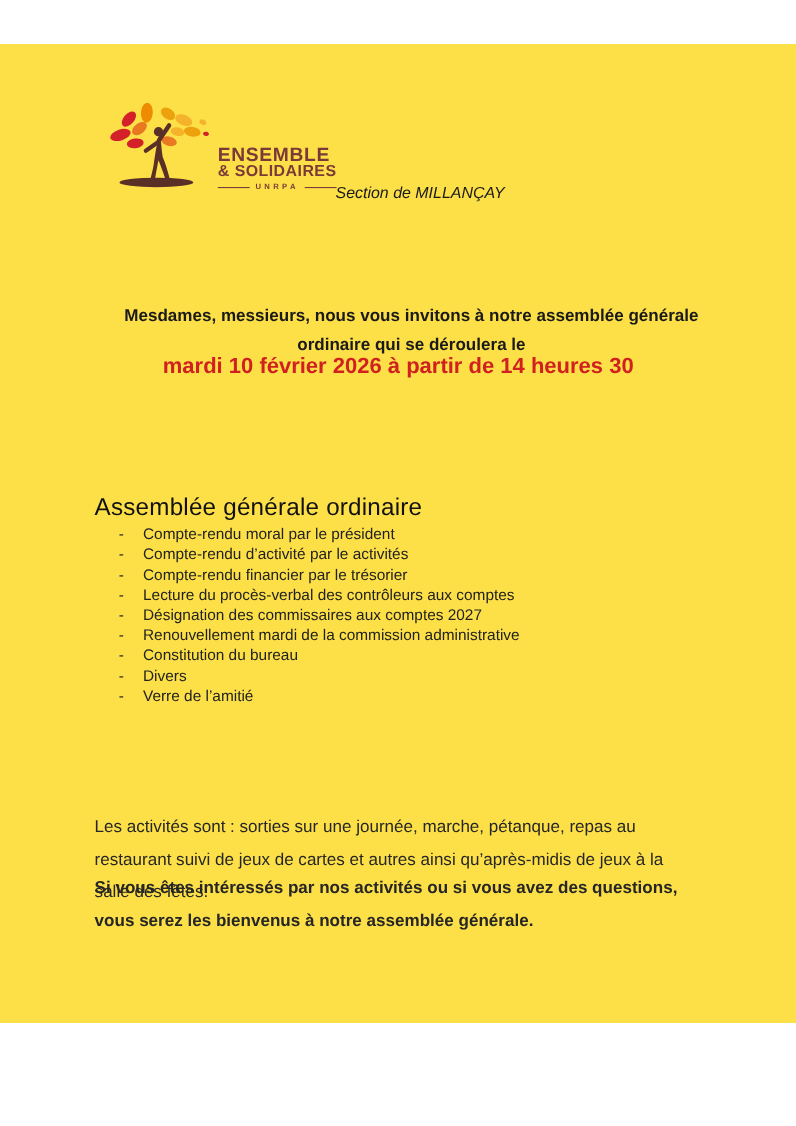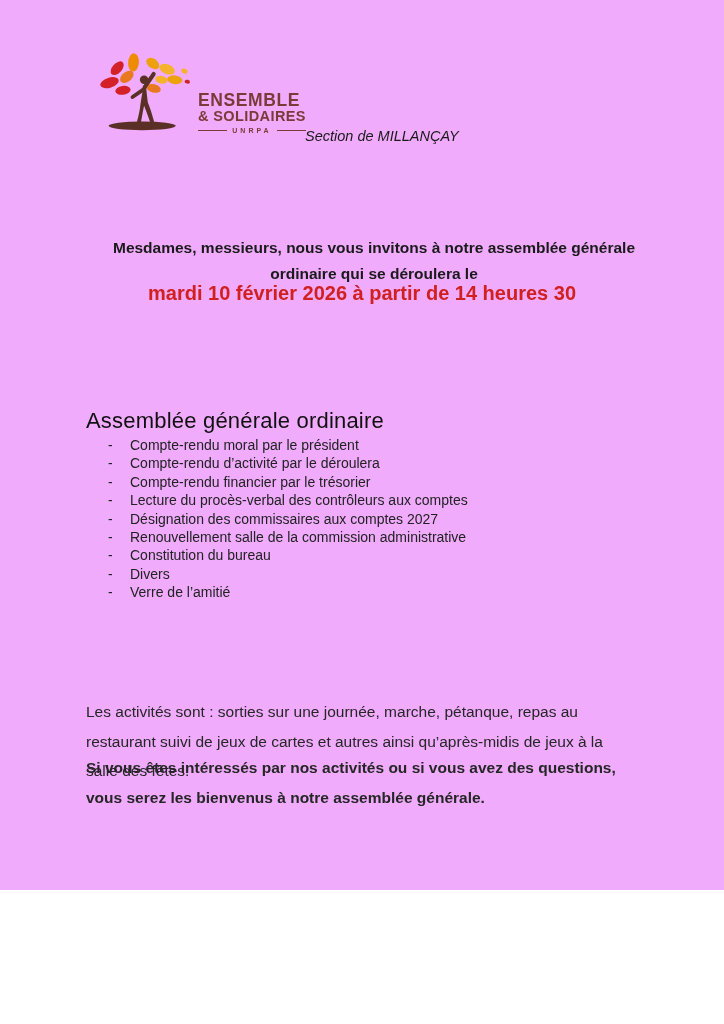--- a/index.html
+++ b/index.html
@@ -5,22 +5,23 @@
   html, body { margin: 0; padding: 0; }
   body {
     width: 724px; height: 1024px;
     background: #ffffff;
     font-family: "Liberation Sans", sans-serif;
     color: #222222;
   }
   .page {
     position: relative;
     width: 724px; height: 890px;
-    background: #f0abfc;
+    background: #fde047;
     overflow: hidden;
+    margin-top: 40px;
   }
 
   
   .logo {
     position: absolute; left: 98px; top: 50px;
     display: flex; align-items: flex-end; gap: 4px;
   }
   .logo-tree { width: 96px; height: 96px; }
   .logo-textblock {
     display: flex; flex-direction: column; align-items: flex-start;
@@ -129,37 +130,37 @@
   <div class="red-line date-line" style="color:#d0201f">mardi 10 février 2026 à partir de 14 heures 30</div>
 
   <h1 class="agenda-title">Assemblée générale ordinaire</h1>
   <ul class="agenda-list">
     <li>
       <span class="dash">-</span>
       <span>Compte-rendu moral par le président</span>
     </li>
     <li>
       <span class="dash">-</span>
-      <span>Compte-rendu d’activité par le déroulera</span>
+      <span>Compte-rendu d’activité par le activités</span>
     </li>
     <li>
       <span class="dash">-</span>
       <span>Compte-rendu financier par le trésorier</span>
     </li>
     <li>
       <span class="dash">-</span>
       <span>Lecture du procès-verbal des contrôleurs aux comptes</span>
     </li>
     <li>
       <span class="dash">-</span>
       <span>Désignation des commissaires aux comptes 2027</span>
     </li>
     <li>
       <span class="dash">-</span>
-      <span>Renouvellement salle de la commission administrative</span>
+      <span>Renouvellement mardi de la commission administrative</span>
     </li>
     <li>
       <span class="dash">-</span>
       <span>Constitution du bureau</span>
     </li>
     <li>
       <span class="dash">-</span>
       <span>Divers</span>
     </li>
     <li>

